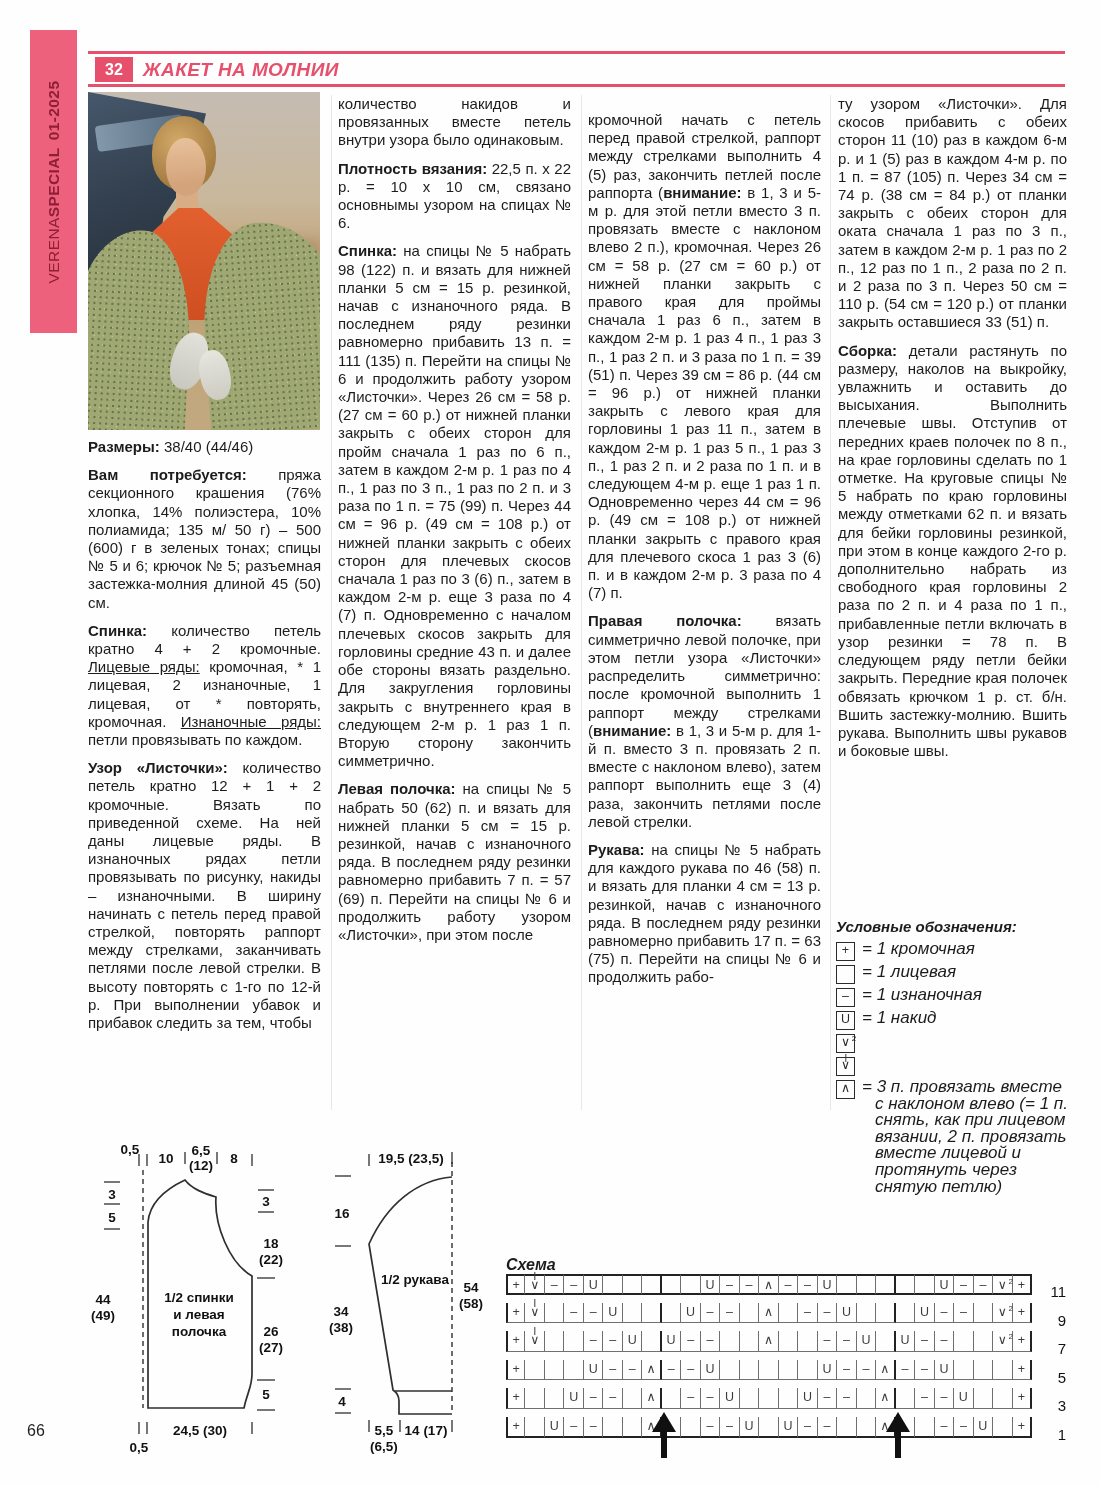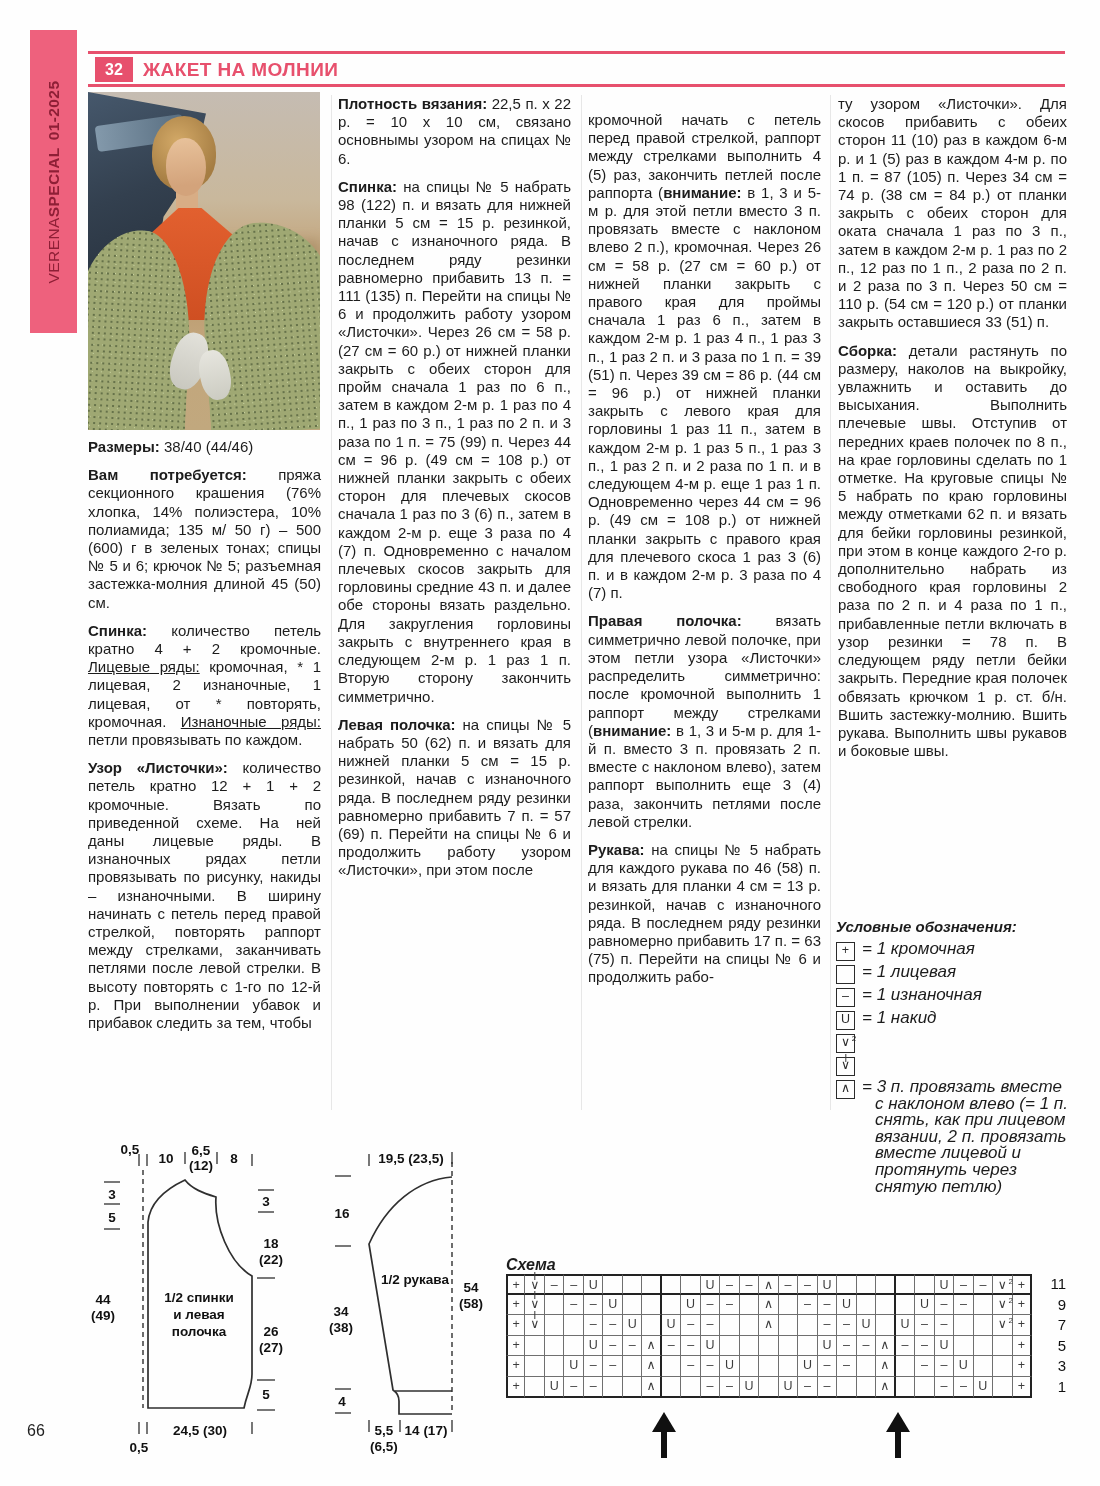--- a/index.html
+++ b/index.html
@@ -8,21 +8,21 @@
   
   .brandbar{position:absolute;left:30px;top:30px;width:47px;height:303px;background:#ee617d;}
   .brandbar{background:#ee617d;}
   .brandtxt{position:absolute;left:50%;top:50%;transform:translate(-50%,-50%) rotate(-90deg);
             white-space:nowrap;font-size:15.5px;color:#8e1f36;letter-spacing:.4px;}
   .brandtxt .b1{font-weight:400;} .brandtxt .b2{font-weight:700;} .brandtxt .iss{font-weight:700;margin-left:7px;}
   
   .rule{position:absolute;left:88px;width:977px;height:2.5px;background:#e7506d;}
   .hbadge{position:absolute;left:95px;top:57px;width:38px;height:25px;background:#e7506d;color:#fff;
           font-weight:700;font-size:16px;text-align:center;line-height:25px;}
-  .htitle{position:absolute;left:143px;top:59px;color:#e7506d;font-weight:700;font-size:19px;letter-spacing:.4px;}
+  .htitle{position:absolute;left:143px;top:59px;color:#e7506d;font-weight:700;font-size:19px;letter-spacing:.4px;font-style:italic;}
   
   .photo{position:absolute;left:88px;top:92px;width:232px;height:338px;overflow:hidden;
          background:linear-gradient(180deg,#c5bcb2 0%,#c9b89c 32%,#c3a57c 48%,#ba996d 58%,#c3a67c 74%,#c1a87e 100%);}
   .dune{position:absolute;left:0;top:148px;width:232px;height:26px;background:rgba(135,105,70,.35);filter:blur(6px);}
   .vehicle{position:absolute;left:0;top:0;width:118px;height:215px;
            background:linear-gradient(160deg,#46586c 0%,#33404f 45%,#232c37 100%);
            clip-path:polygon(0 0,100% 10%,88% 38%,64% 58%,52% 100%,0 100%);}
   .glass{position:absolute;left:8px;top:28px;width:88px;height:26px;border-radius:4px;opacity:.85;
          background:linear-gradient(90deg,#8fa6b8,#5d7487);transform:rotate(-8deg);}
   .hair{position:absolute;left:64px;top:24px;width:64px;height:74px;border-radius:50% 50% 45% 45%;
@@ -59,21 +59,21 @@
   .chart-title{font-weight:700;font-style:italic;font-size:16px;}
   .crow{display:flex;}
   .ccell{width:19.5px;height:20.6px;box-sizing:border-box;border-right:1px solid #6f6f6f;border-bottom:1px solid #6f6f6f;
          position:relative;text-align:center;font-size:12.5px;line-height:19px;color:#3c3c3c;}
   .crow .ccell:first-child{border-left:2px solid #222;}
   .ct{border-top:2px solid #222;} .cbb{border-bottom:2.5px solid #222;} .cb{border-bottom:2px solid #222;}
   .cr{border-right:2px solid #222;} .crr{border-right:2px solid #222;}
   .vv{position:relative;display:inline-block;}
   .two{position:absolute;top:-4px;right:-6px;font-size:8px;font-style:normal;}
   .tick{position:absolute;left:50%;top:-4px;width:1.4px;height:8px;background:#3c3c3c;transform:translateX(-50%);}
-  .rn{width:28px;text-align:right;font-size:15px;line-height:20.6px;padding-left:6px;color:#111;}
+  .rn{width:28px;text-align:right;font-size:15px;line-height:20.6px;padding-left:6px;color:#111;margin-top:8px;}
   .arrow{position:absolute;width:0;height:0;border-left:12px solid transparent;border-right:12px solid transparent;
          border-bottom:20px solid #101010;}
   .arrow::after{content:'';position:absolute;left:-3px;top:20px;width:6px;height:26px;background:#101010;}
   
   .schem text{font-size:13.5px;font-weight:700;fill:#111;font-family:"Liberation Sans",sans-serif;}
   .schem .outline{fill:none;stroke:#2f2f2f;stroke-width:1.7;}
   .schem .dash{fill:none;stroke:#2f2f2f;stroke-width:1.4;stroke-dasharray:5,4;}
   .schem .tk{stroke:#2f2f2f;stroke-width:1.3;}
   .pagenum{position:absolute;left:27px;top:1422px;font-size:16px;color:#222;}
 </style>
@@ -111,20 +111,21 @@
   <div class="colrule" style="left:581px;"></div>
   <div class="colrule" style="left:830px;"></div>
 
   <div class="tcol" style="left:88px;top:438px;">
       <div class="para"><span class="bl">Размеры:</span><span> 38/40 (44/46)</span></div>
       <div class="para"><span class="bl">Вам потребуется:</span><span> пряжа секционного крашения (76% хлопка, 14% полиэстера, 10% полиамида; 135 м/ 50 г) – 500 (600) г в зеленых тонах; спицы № 5 и 6; крючок № 5; разъемная застежка-молния длиной 45 (50) см.</span></div>
       <div class="para"><span class="bl">Спинка:</span><span> количество петель кратно 4 + 2 кромочные. </span><span class="ul">Лицевые ряды:</span><span> кромочная, * 1 лицевая, 2 изнаночные, 1 лицевая, от * повторять, кромочная. </span><span class="ul">Изнаночные ряды:</span><span> петли провязывать по каждом.</span></div>
       <div class="para"><span class="bl">Узор «Листочки»:</span><span> количество петель кратно 12 + 1 + 2 кромочные. Вязать по приведенной схеме. На ней даны лицевые ряды. В изнаночных рядах петли провязывать по рисунку, накиды – изнаночными. В ширину начинать с петель перед правой стрелкой, повторять раппорт между стрелками, заканчивать петлями после левой стрелки. В высоту повторять с 1-го по 12-й р. При выполнении убавок и прибавок следить за тем, чтобы</span></div>
     </div>
   <div class="tcol" style="left:338px;top:95px;">
+      <div class="para"><span>количество накидов и провязанных вместе петель внутри узора было одинаковым.</span></div>
       <div class="para"><span class="bl">Плотность вязания:</span><span> 22,5 п. x 22 р. = 10 x 10 см, связано основнымы узором на спицах № 6.</span></div>
       <div class="para"><span class="bl">Спинка:</span><span> на спицы № 5 набрать 98 (122) п. и вязать для нижней планки 5 см = 15 р. резинкой, начав с изнаночного ряда. В последнем ряду резинки равномерно прибавить 13 п. = 111 (135) п. Перейти на спицы № 6 и продолжить работу узором «Листочки». Через 26 см = 58 р. (27 см = 60 р.) от нижней планки закрыть с обеих сторон для пройм сначала 1 раз по 6 п., затем в каждом 2-м р. 1 раз по 4 п., 1 раз по 3 п., 1 раз по 2 п. и 3 раза по 1 п. = 75 (99) п. Через 44 см = 96 р. (49 см = 108 р.) от нижней планки закрыть с обеих сторон для плечевых скосов сначала 1 раз по 3 (6) п., затем в каждом 2-м р. еще 3 раза по 4 (7) п. Одновременно с началом плечевых скосов закрыть для горловины средние 43 п. и далее обе стороны вязать раздельно. Для закругления горловины закрыть с внутреннего края в следующем 2-м р. 1 раз 1 п. Вторую сторону закончить симметрично.</span></div>
       <div class="para"><span class="bl">Левая полочка:</span><span> на спицы № 5 набрать 50 (62) п. и вязать для нижней планки 5 см = 15 р. резинкой, начав с изнаночного ряда. В последнем ряду резинки равномерно прибавить 7 п. = 57 (69) п. Перейти на спицы № 6 и продолжить работу узором «Листочки», при этом после</span></div>
     </div>
   <div class="tcol" style="left:588px;top:111px;">
       <div class="para"><span>кромочной начать с петель перед правой стрелкой, раппорт между стрелками выполнить 4 (5) раз, закончить петлей после раппорта (</span><span class="bl">внимание:</span><span> в 1, 3 и 5-м р. для этой петли вместо 3 п. провязать вместе с наклоном влево 2 п.), кромочная. Через 26 см = 58 р. (27 см = 60 р.) от нижней планки закрыть с правого края для проймы сначала 1 раз 6 п., затем в каждом 2-м р. 1 раз 4 п., 1 раз 3 п., 1 раз 2 п. и 3 раза по 1 п. = 39 (51) п. Через 39 см = 86 р. (44 см = 96 р.) от нижней планки закрыть с левого края для горловины 1 раз 11 п., затем в каждом 2-м р. 1 раз 5 п., 1 раз 3 п., 1 раз 2 п. и 2 раза по 1 п. и в следующем 4-м р. еще 1 раз 1 п. Одновременно через 44 см = 96 р. (49 см = 108 р.) от нижней планки закрыть с правого края для плечевого скоса 1 раз 3 (6) п. и в каждом 2-м р. 3 раза по 4 (7) п.</span></div>
       <div class="para"><span class="bl">Правая полочка:</span><span> вязать симметрично левой полочке, при этом петли узора «Листочки» распределить симметрично: после кромочной выполнить 1 раппорт между стрелками (</span><span class="bl">внимание:</span><span> в 1, 3 и 5-м р. для 1-й п. вместо 3 п. провязать 2 п. вместе с наклоном влево), затем раппорт выполнить еще 3 (4) раза, закончить петлями после левой стрелки.</span></div>
       <div class="para"><span class="bl">Рукава:</span><span> на спицы № 5 набрать для каждого рукава по 46 (58) п. и вязать для планки 4 см = 13 р. резинкой, начав с изнаночного ряда. В последнем ряду резинки равномерно прибавить 17 п. = 63 (75) п. Перейти на спицы № 6 и продолжить рабо-</span></div>
     </div>
   <div class="tcol" style="left:838px;top:95px;width:229px;">

